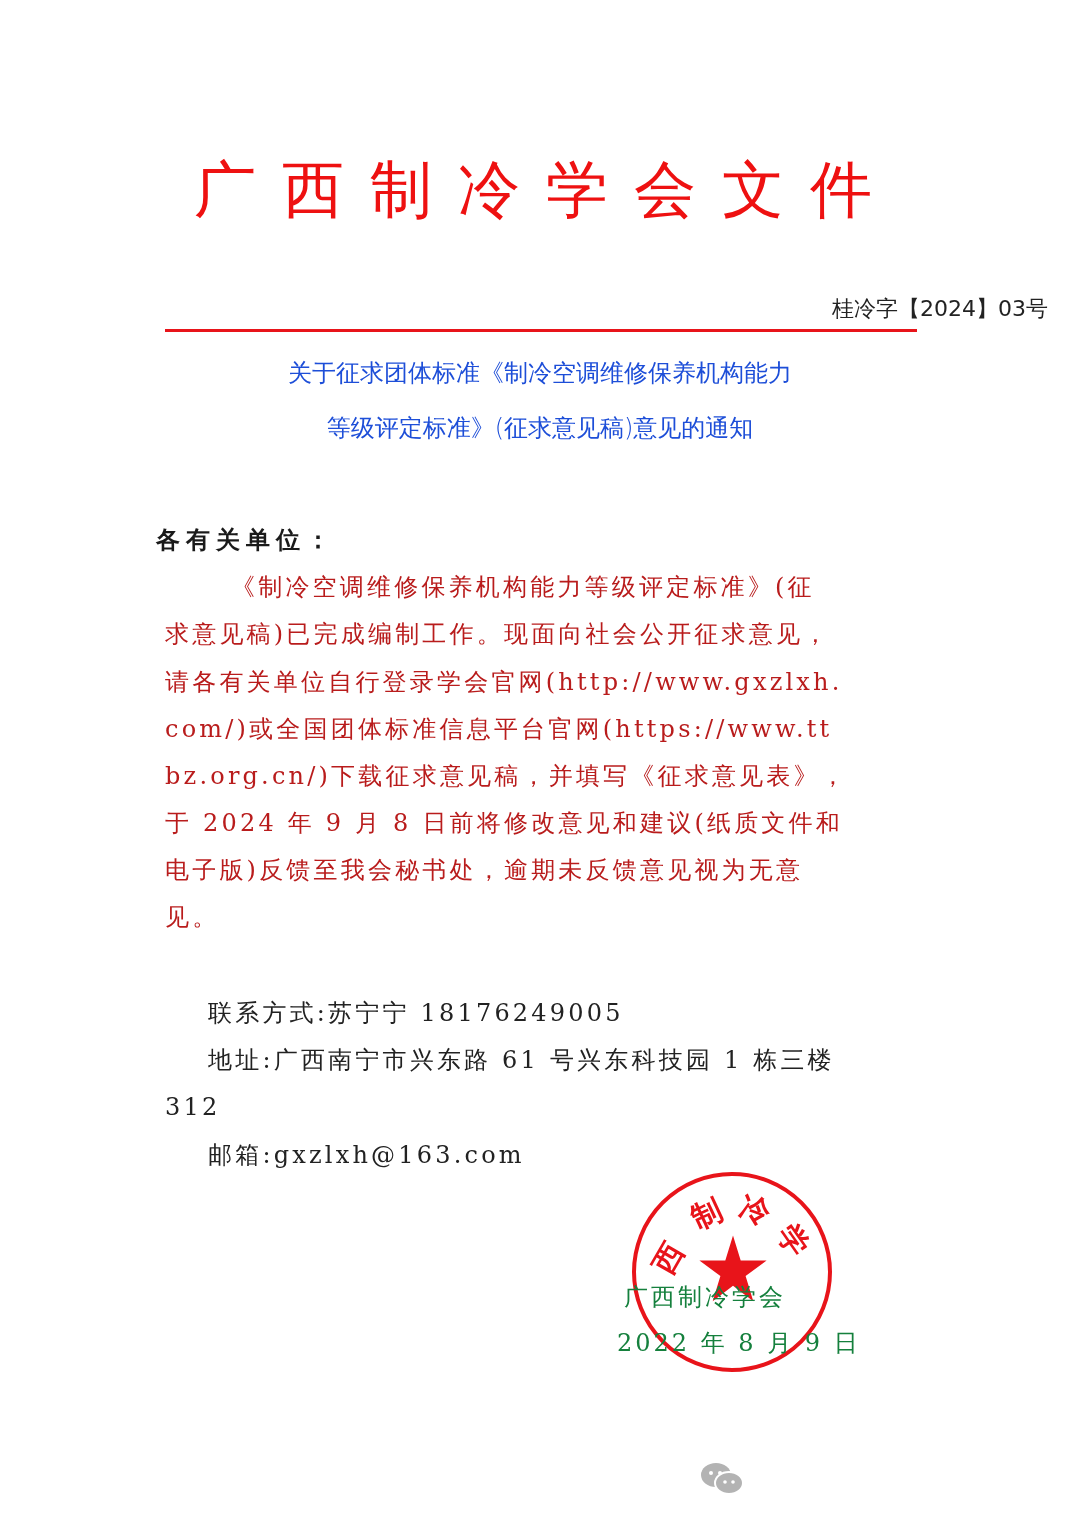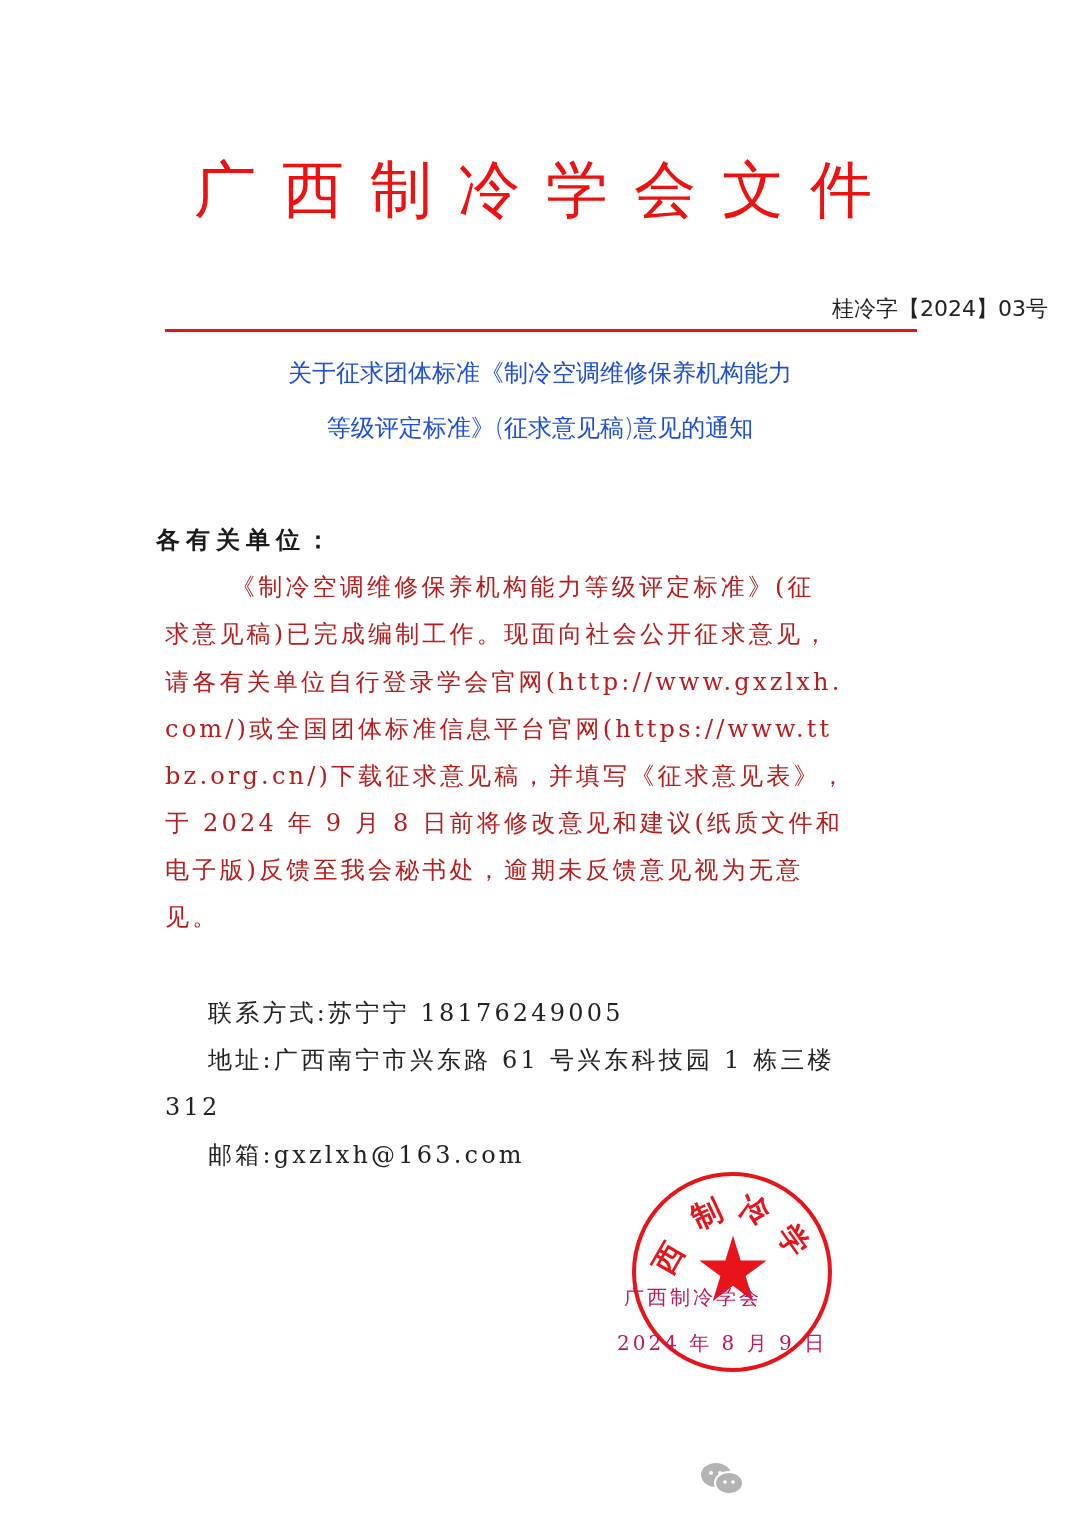--- a/index.html
+++ b/index.html
@@ -18,21 +18,21 @@
   .subject.l2 { top:400px; }
   .salutation { left:156px; top:520px; font-size:24px; font-weight:bold; letter-spacing:6px;
                 font-family:"DejaVu Sans", sans-serif; color:#1a1a1a; line-height:40px; }
   .body-line { left:165px; width:750px; font-size:24px; line-height:40px; color:#b91c1c;
                white-space:nowrap; letter-spacing:3.2px; }
   .contact { font-size:24px; line-height:40px; color:#222; white-space:nowrap; letter-spacing:3.2px; }
   .seal { left:632px; top:1172px; width:200px; height:200px; border:4px solid #e8141a; border-radius:50%;
           box-sizing:border-box; }
   .seal-text { position:absolute; font-size:30px; color:#e8141a; font-weight:bold; font-family:"DejaVu Serif", serif; }
   .seal-star { position:absolute; left:62px; top:58px; width:70px; height:70px; }
-  .sig { color:#be185d; font-size:20px; line-height:40px; white-space:nowrap; letter-spacing:3px; }
+  .sig { color:#15803d; font-size:24px; line-height:40px; white-space:nowrap; letter-spacing:3px; }
   .footer { left:700px; top:1462px; display:flex; align-items:center; gap:8px;
             font-family:"DejaVu Sans", sans-serif; font-size:26px; color:#a9a9a9; }
   .wechat-icon { width:44px; height:34px; position:relative; }
 </style>
 </head>
 <body>
 
 <div class="abs doc-title">广西制冷学会文件</div>
 <div class="abs doc-number">桂冷字【2024】03号</div>
 <div class="abs red-rule"></div>
@@ -60,21 +60,21 @@
   <span class="seal-text" style="left:18px; top:62px; transform:rotate(-60deg);">西</span>
   <span class="seal-text" style="left:56px; top:18px; transform:rotate(-25deg);">制</span>
   <span class="seal-text" style="left:104px; top:14px; transform:rotate(20deg);">冷</span>
   <span class="seal-text" style="left:142px; top:44px; transform:rotate(55deg);">学</span>
   <svg class="seal-star" viewBox="0 0 100 100">
     <polygon points="50,2 61,38 98,38 68,60 79,96 50,74 21,96 32,60 2,38 39,38" fill="#e8141a"></polygon>
   </svg>
 </div>
 
 <div class="abs sig" style="left:624px; top:1277px;">广西制冷学会</div>
-<div class="abs sig" style="left:617px; top:1323px;">2024 年 8 月 9 日</div>
+<div class="abs sig" style="left:617px; top:1323px;">2022 年 8 月 9 日</div>
 
 <div class="abs footer">
   <svg class="wechat-icon" viewBox="0 0 44 34">
     <ellipse cx="16" cy="13" rx="15" ry="12" fill="#b3b3b3"></ellipse>
     <ellipse cx="29" cy="21" rx="14" ry="11" fill="#b3b3b3" stroke="#fff" stroke-width="2"></ellipse>
     <circle cx="11" cy="11" r="2" fill="#fff"></circle>
     <circle cx="20" cy="11" r="2" fill="#fff"></circle>
     <circle cx="25" cy="20" r="1.8" fill="#fff"></circle>
     <circle cx="33" cy="20" r="1.8" fill="#fff"></circle>
   </svg>

